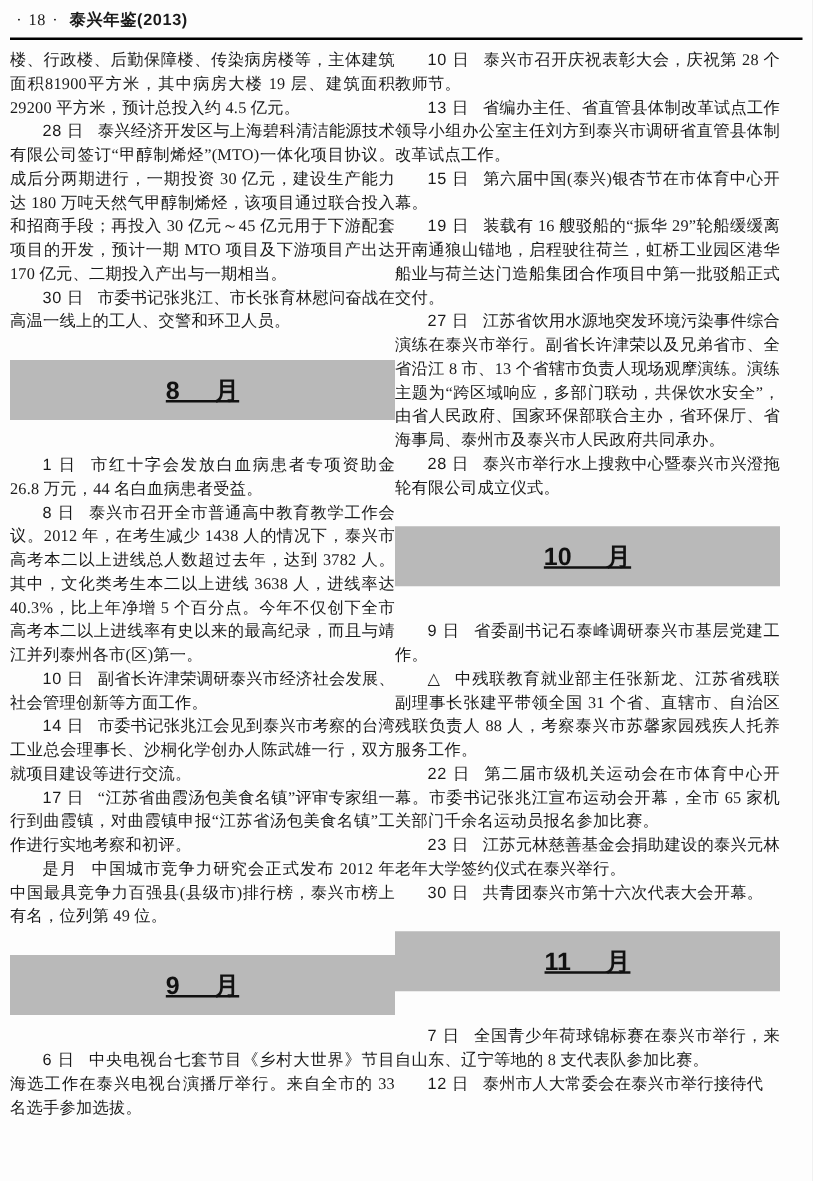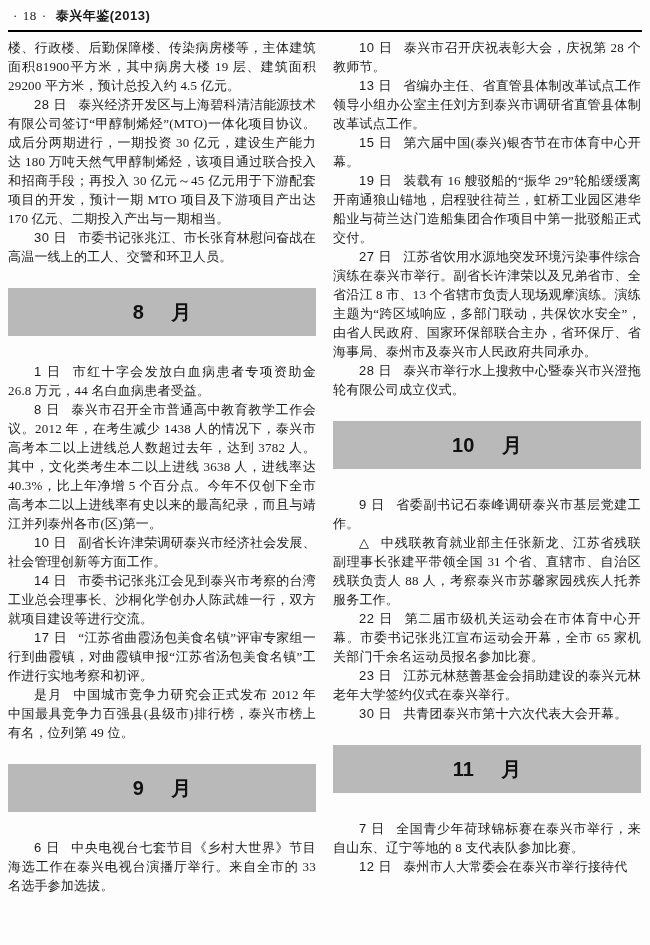--- a/index.html
+++ b/index.html
@@ -39,21 +39,20 @@
     font-family: "Liberation Sans", "DejaVu Sans", sans-serif;
     font-size: 13px;
   }
   .headrule {
     height: 0;
     border-bottom: 2.5px solid #000;
     margin-top: 4px;
   }
   .columns {
     display: flex;
-    gap: 17px;
     margin-top: 6px;
   }
   .col {
     width: 308px;
     flex: 0 0 308px;
   }
   .col p.para {
     margin: 0;
     font-size: 13px;
     line-height: 19px;
@@ -75,20 +74,21 @@
     height: 48px;
     margin: 22px 0 26px 0;
     display: flex;
     align-items: center;
     justify-content: center;
     font-weight: bold;
     font-size: 20px;
     font-family: "Liberation Sans", "DejaVu Sans", sans-serif;
     word-spacing: 1.1em;
     color: #111;
+    text-decoration: underline;
   }
 </style>
 </head>
 <body>
 
 <div class="page">
   <header class="pagehead">
     <span class="dot">·</span>
     <span class="pnum">18</span>
     <span class="dot">·</span>

